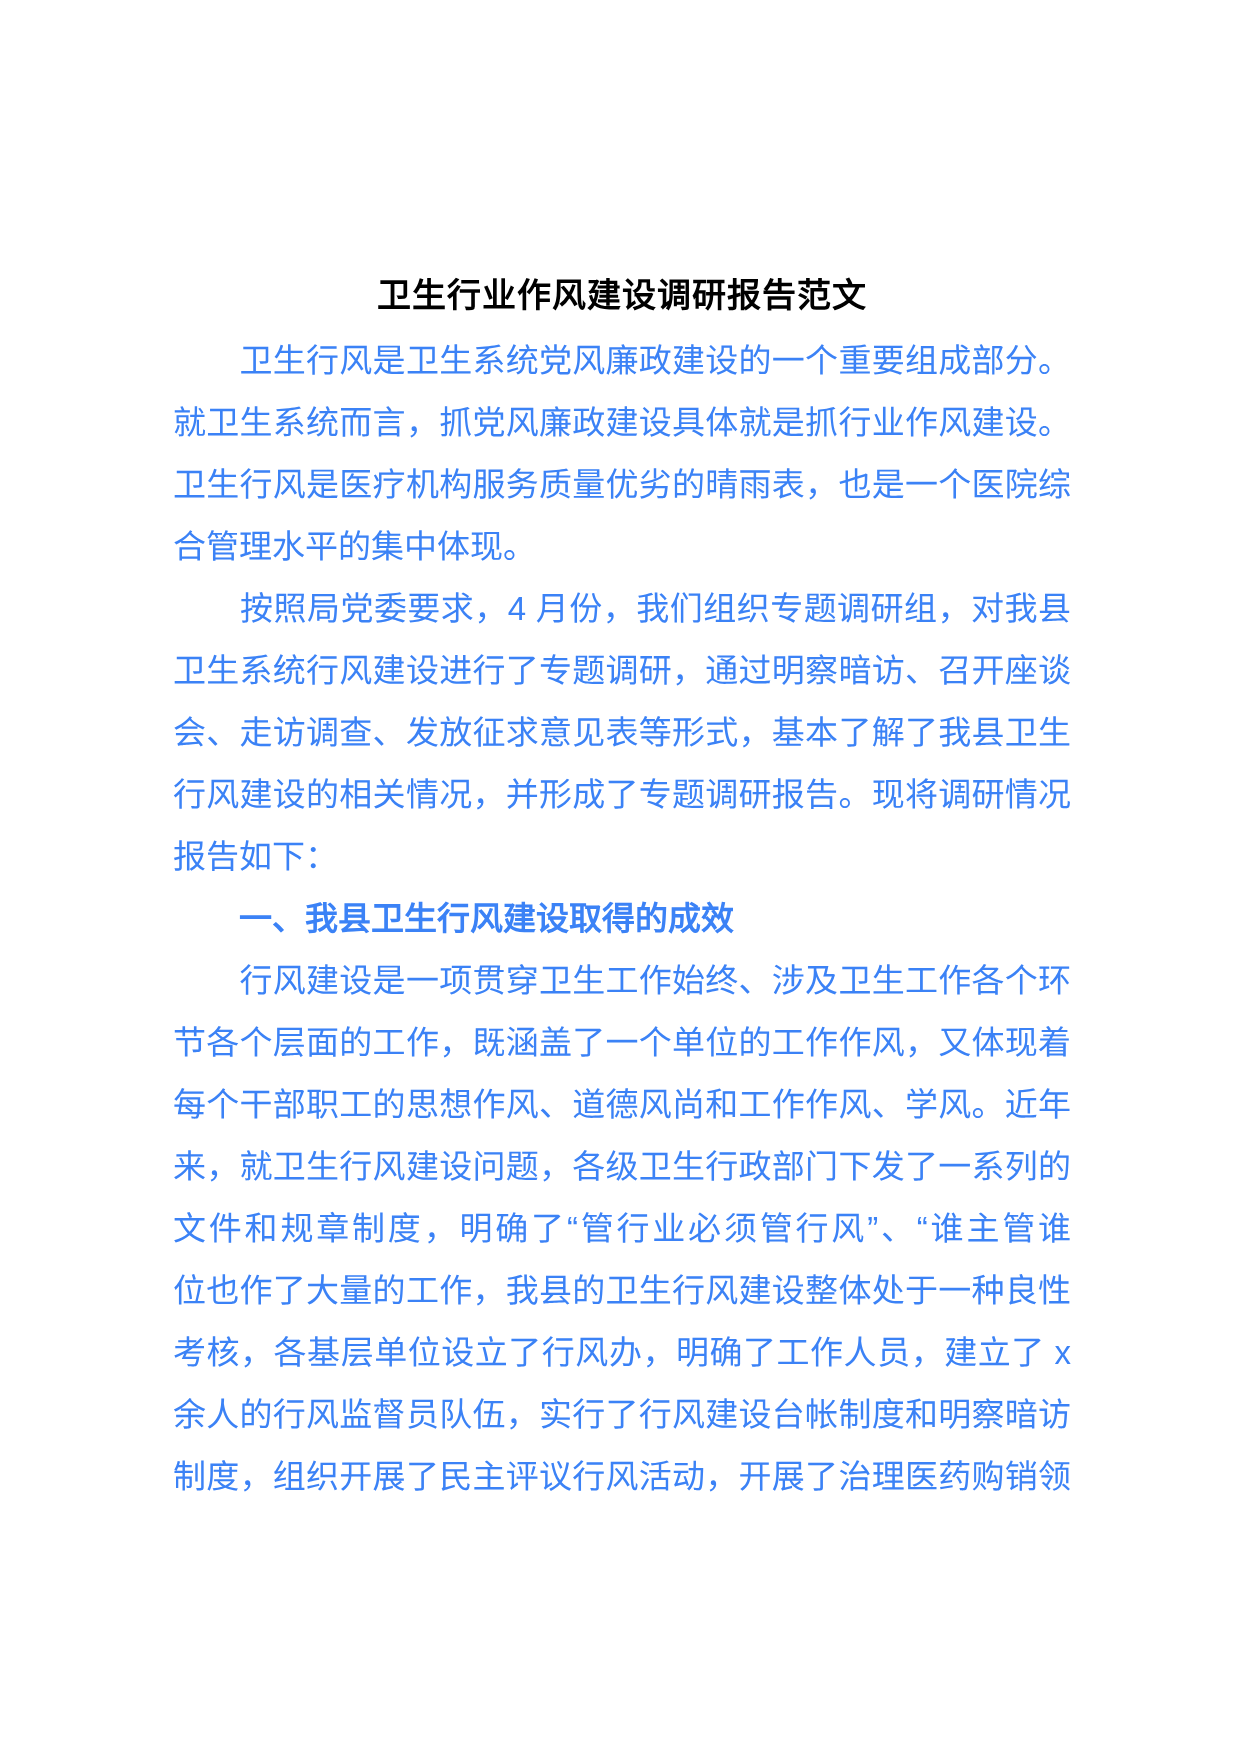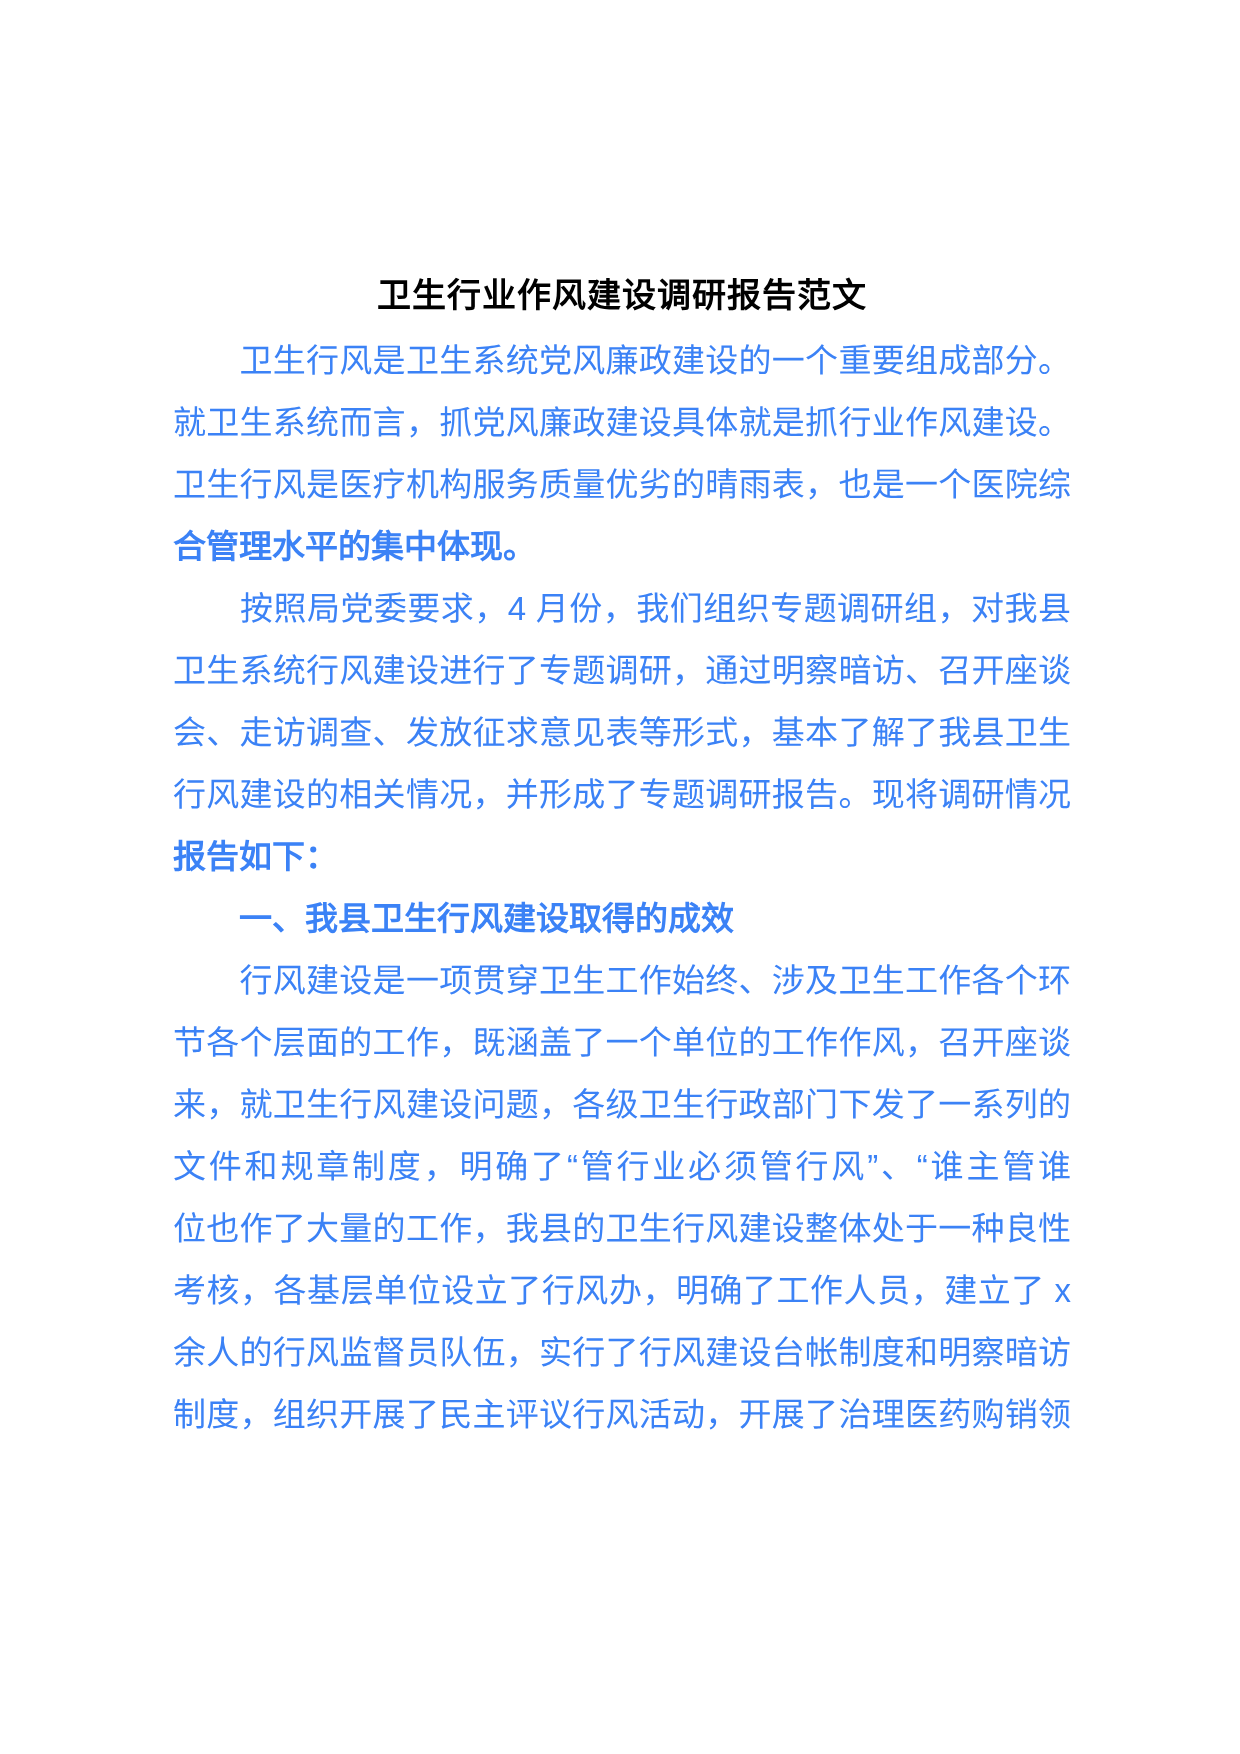--- a/index.html
+++ b/index.html
@@ -41,21 +41,20 @@
     color: #3b82f6;
     text-align: justify;
     text-align-last: justify;
     white-space: normal;
     overflow: hidden;
     height: 62px;
   }
   .line.last {
     text-align: right;
     text-align-last: left;
-    font-weight: bold;
   }
   .block.heading .line {
     font-weight: 700;
     text-align: right;
     text-align-last: left;
   }
 </style>
 </head>
 <body>
 
@@ -73,21 +72,22 @@
         <div class="line">卫生系统行风建设进行了专题调研，通过明察暗访、召开座谈</div>
         <div class="line">会、走访调查、发放征求意见表等形式，基本了解了我县卫生</div>
         <div class="line">行风建设的相关情况，并形成了专题调研报告。现将调研情况</div>
         <div class="line last">报告如下：</div>
       </div>
       <div class="block heading">
         <div class="line last">　　一、我县卫生行风建设取得的成效</div>
       </div>
       <div class="block body">
         <div class="line">　　行风建设是一项贯穿卫生工作始终、涉及卫生工作各个环</div>
-        <div class="line">节各个层面的工作，既涵盖了一个单位的工作作风，召开座谈</div>
+        <div class="line">节各个层面的工作，既涵盖了一个单位的工作作风，又体现着</div>
+        <div class="line">每个干部职工的思想作风、道德风尚和工作作风、学风。近年</div>
         <div class="line">来，就卫生行风建设问题，各级卫生行政部门下发了一系列的</div>
         <div class="line">文件和规章制度，明确了“管行业必须管行风”、“谁主管谁</div>
         <div class="line">位也作了大量的工作，我县的卫生行风建设整体处于一种良性</div>
         <div class="line">考核，各基层单位设立了行风办，明确了工作人员，建立了 x</div>
         <div class="line">余人的行风监督员队伍，实行了行风建设台帐制度和明察暗访</div>
         <div class="line">制度，组织开展了民主评议行风活动，开展了治理医药购销领</div>
       </div>
     </div>
 </div>
 

